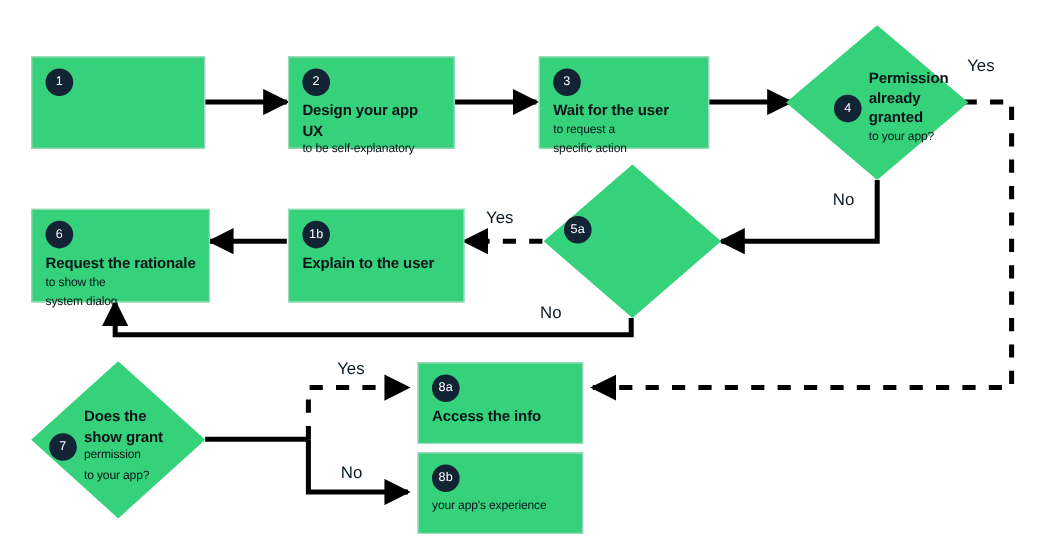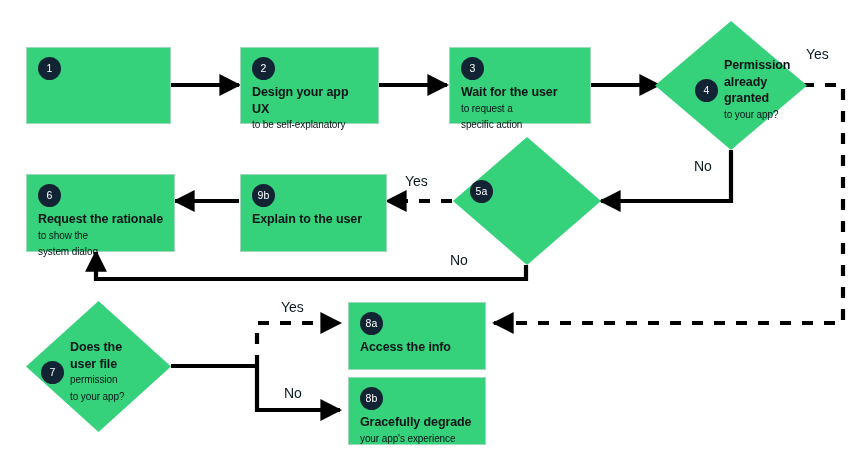--- a/index.html
+++ b/index.html
@@ -189,21 +189,21 @@
     <div class="node-body">
       <div class="badge">6</div>
       <div class="title">Request the rationale</div>
       <div class="subtitle">to show the
 system dialog</div>
     </div>
   </div>
 
   <div class="node node-rect" style="left:240px; top:174px; width:147px; height:78px;">
     <div class="node-body">
-      <div class="badge">9b</div>
+      <div class="badge">1b</div>
       <div class="title">Explain to the user</div>
     </div>
   </div>
 
   <div class="node node-diamond" style="left:453px; top:137px; width:148px; height:128px;">
     <svg class="diamond-shape" viewBox="0 0 148 128" xmlns="http://www.w3.org/2000/svg">
       <polygon points="74,0 148,64 74,128 0,64" fill="#35D27B"></polygon>
     </svg>
     <div class="diamond-content" style="left:17px; top:43px;">
       <div class="badge">5a</div>
@@ -211,35 +211,34 @@
   </div>
 
   <div class="node node-diamond" style="left:26px; top:301px; width:145px; height:131px;">
     <svg class="diamond-shape" viewBox="0 0 145 131" xmlns="http://www.w3.org/2000/svg">
       <polygon points="72.5,0 145,65.5 72.5,131 0,65.5" fill="#35D27B"></polygon>
     </svg>
     <div class="diamond-content" style="left:15px; top:38px;">
       <div class="badge">7</div>
       <div class="diamond-text">
         <div class="title">Does the
-user file</div>
+show grant</div>
         <div class="subtitle">permission
 to your app?</div>
       </div>
     </div>
   </div>
 
   <div class="node node-rect" style="left:348px; top:302px; width:138px; height:68px;">
     <div class="node-body">
       <div class="badge">8a</div>
       <div class="title">Access the info</div>
     </div>
   </div>
 
   <div class="node node-rect" style="left:348px; top:377px; width:138px; height:68px;">
     <div class="node-body">
       <div class="badge">8b</div>
-      <div class="title">Gracefully degrade</div>
       <div class="subtitle">your app's experience</div>
     </div>
   </div>
 
 </div>
 
 </body></html>

